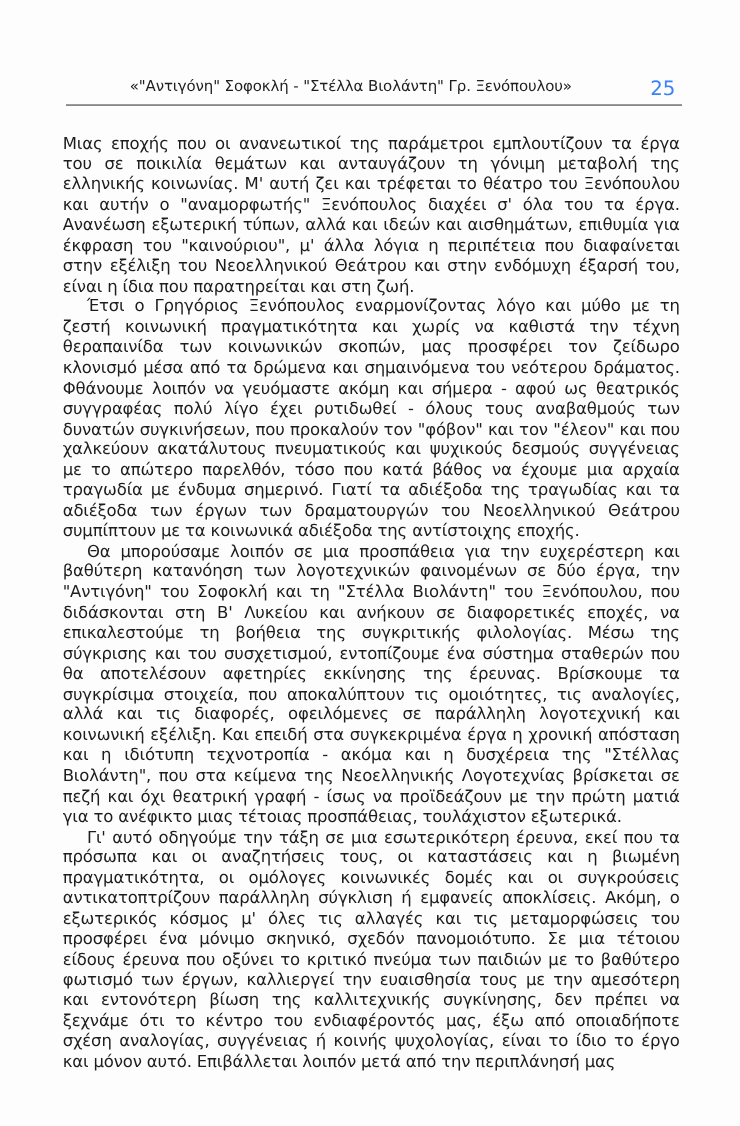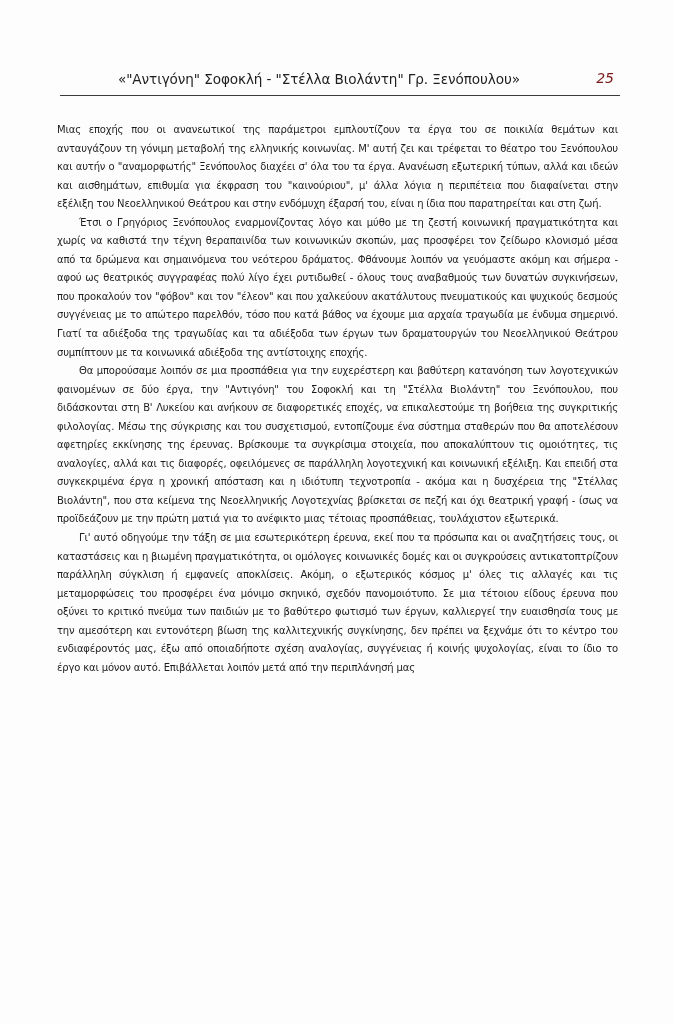--- a/index.html
+++ b/index.html
@@ -36,30 +36,29 @@
     top: 2px;
     font-size: 13.6px;
     letter-spacing: -0.1px;
     white-space: nowrap;
     color: #1e1e1e;
   }
   .page-number {
     position: absolute;
     right: 6px;
     top: 1px;
-    font-size: 14px;
-    color: #7f1d1d;
-    font-style: italic;
+    font-size: 18px;
+    color: #3b82f6;
   }
   .body-text {
     position: absolute;
     left: 57px;
     top: 121px;
     width: 561px;
-    font-size: 10px;
+    font-size: 15px;
     line-height: 18.55px;
     letter-spacing: -0.15px;
     text-align: justify;
     color: #1d1d1d;
   }
   .para {
     margin: 0;
     text-indent: 22px;
     hyphens: none;
   }

